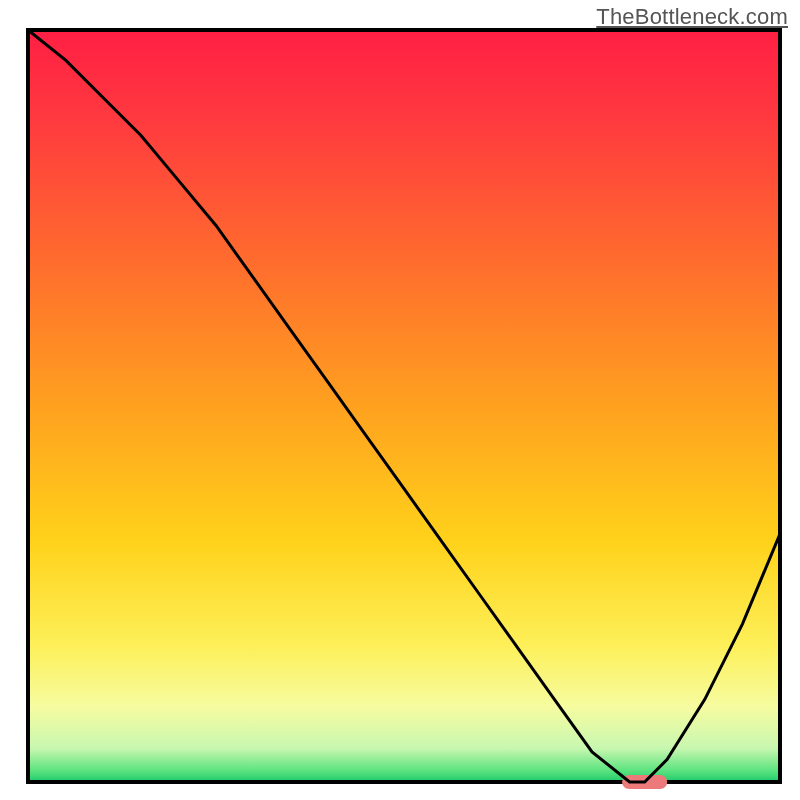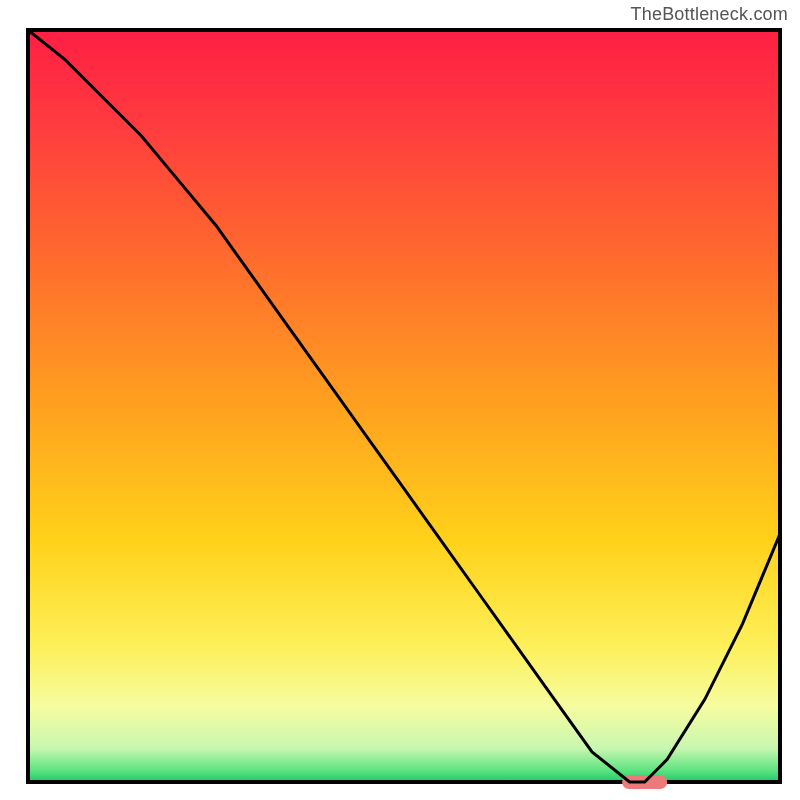--- a/index.html
+++ b/index.html
@@ -13,23 +13,24 @@
   .chart-wrap {
     position: relative;
     width: 800px;
     height: 800px;
   }
   .watermark {
     position: absolute;
     top: 4px;
     right: 12px;
     color: #555;
-    font-size: 18px;
+    font-size: 22px;
     font-weight: 500;
     letter-spacing: 0.2px;
+    text-decoration: underline;
   }
   svg { display: block; }
 </style>
 </head>
 <body>
 
 <div class="chart-wrap">
   <div class="watermark">TheBottleneck.com</div>
 
   <svg width="800" height="800" viewBox="0 0 800 800">

